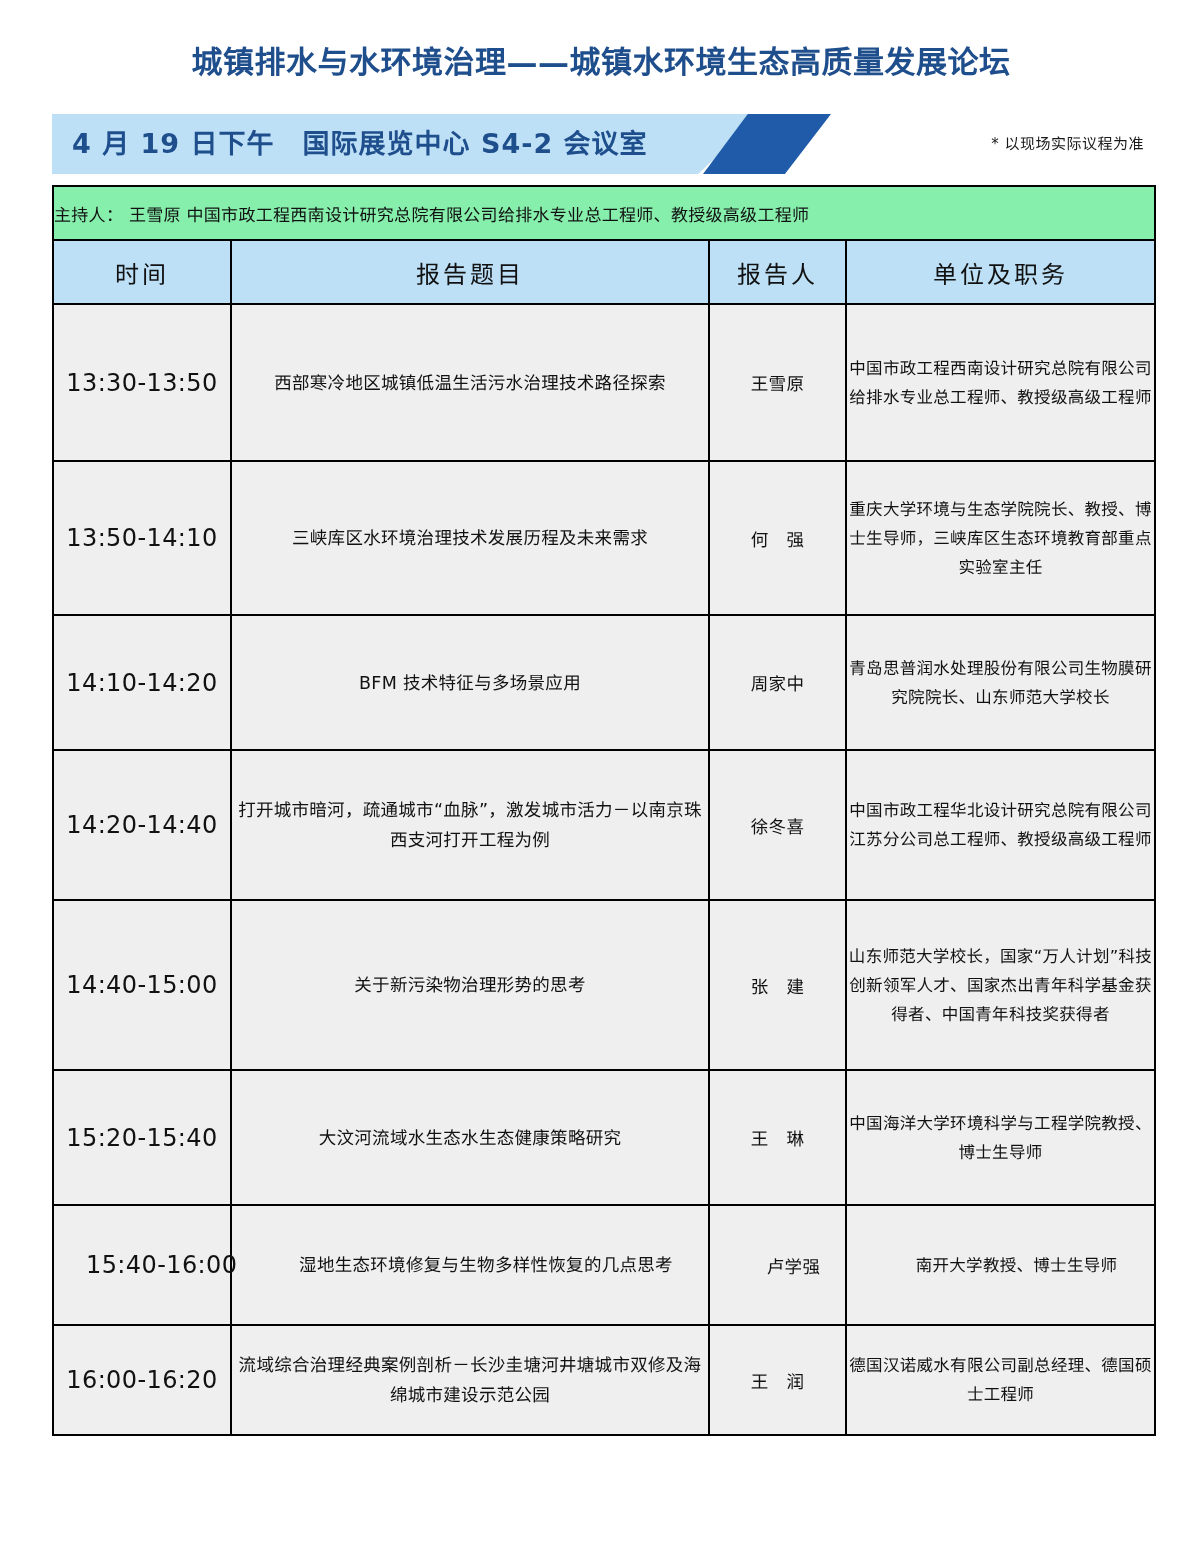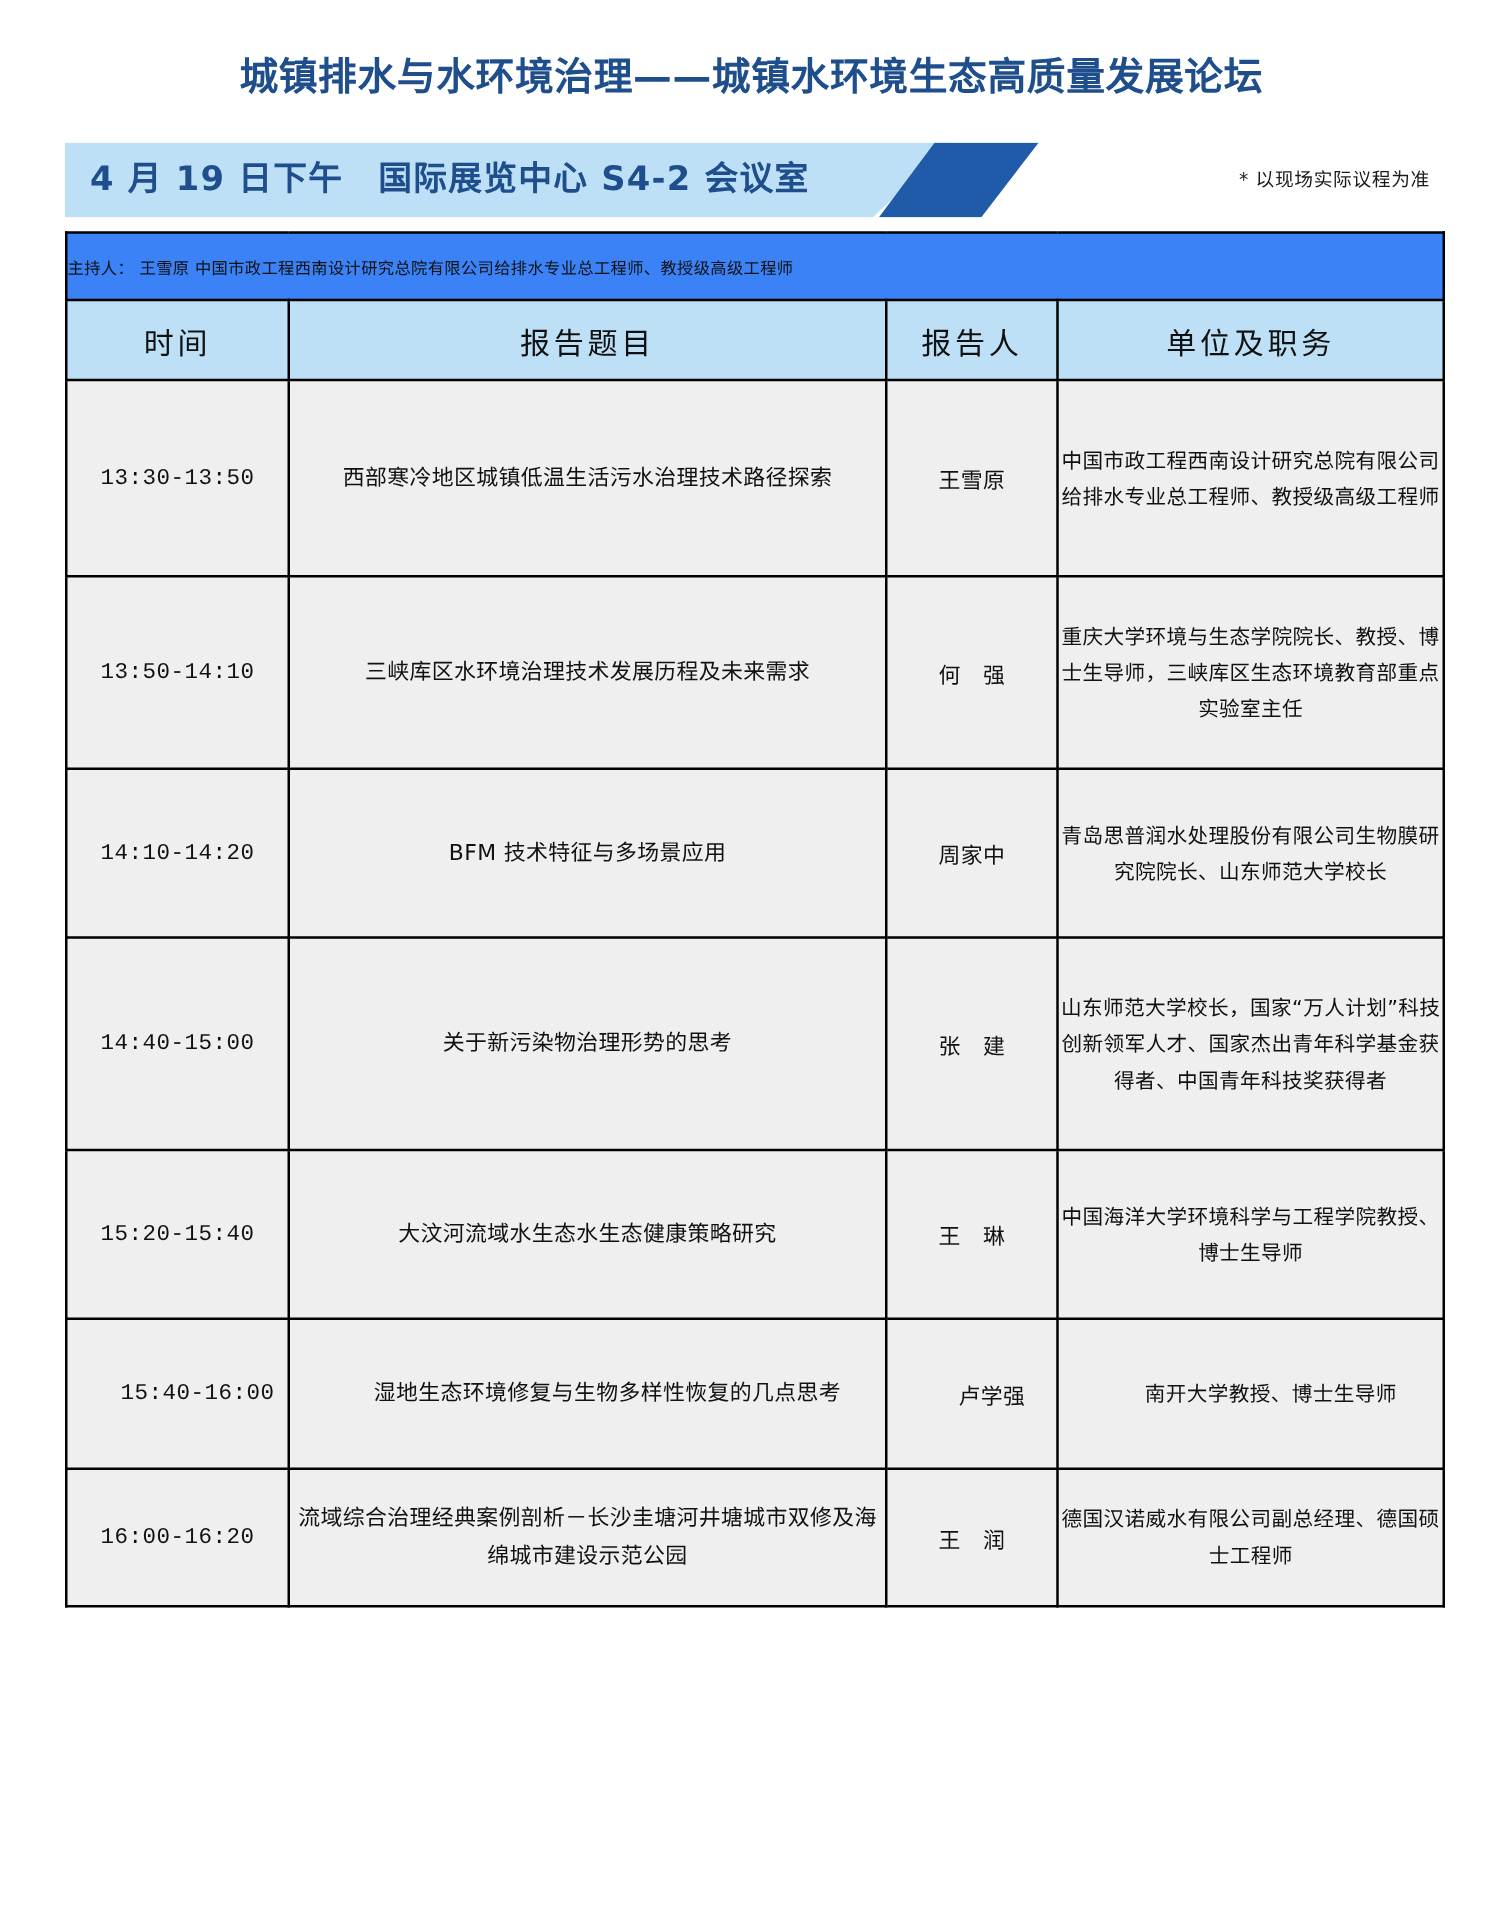--- a/index.html
+++ b/index.html
@@ -113,24 +113,24 @@
     padding: 0;
     vertical-align: middle;
   }
   
   col.c-time  { width: 178px; }
   col.c-title { width: 478px; }
   col.c-spk   { width: 137px; }
   col.c-org   { width: 309px; }
 
   .host-cell {
-    background: #3b82f6;
+    background: #86efac;
     height: 52px;
     padding: 0 14px;
-    font-size: 13px;
+    font-size: 17px;
     color: #111111;
     text-align: left;
     letter-spacing: 0.3px;
     white-space: nowrap;
   }
 
   tr.head-row th {
     background: #BDE0F7;
     height: 62px;
     font-size: 24px;
@@ -139,24 +139,23 @@
     text-align: center;
     letter-spacing: 3px;
   }
 
   tr.data-row td {
     background: #EFEFEF;
     color: #111111;
   }
   .cell-time {
     text-align: center;
-    font-size: 18px;
+    font-size: 24px;
     letter-spacing: 0.4px;
     white-space: nowrap;
-    font-family: Liberation Mono, monospace;
   }
   .cell-title {
     text-align: center;
     font-size: 17.5px;
     line-height: 30px;
     padding: 6px 20px;
     letter-spacing: 0.3px;
   }
   .cell-speaker {
     text-align: center;
@@ -229,20 +228,26 @@
           <td class="cell-title">三峡库区水环境治理技术发展历程及未来需求</td>
           <td class="cell-speaker">何　强</td>
           <td class="cell-org">重庆大学环境与生态学院院长、教授、博士生导师，三峡库区生态环境教育部重点实验室主任</td>
         </tr>
         <tr class="data-row r2">
           <td class="cell-time">14:10-14:20</td>
           <td class="cell-title">BFM 技术特征与多场景应用</td>
           <td class="cell-speaker">周家中</td>
           <td class="cell-org">青岛思普润水处理股份有限公司生物膜研究院院长、山东师范大学校长</td>
         </tr>
+        <tr class="data-row r3">
+          <td class="cell-time">14:20-14:40</td>
+          <td class="cell-title">打开城市暗河，疏通城市“血脉”，激发城市活力－以南京珠西支河打开工程为例</td>
+          <td class="cell-speaker">徐冬喜</td>
+          <td class="cell-org">中国市政工程华北设计研究总院有限公司江苏分公司总工程师、教授级高级工程师</td>
+        </tr>
         <tr class="data-row r4">
           <td class="cell-time">14:40-15:00</td>
           <td class="cell-title">关于新污染物治理形势的思考</td>
           <td class="cell-speaker">张　建</td>
           <td class="cell-org">山东师范大学校长，国家“万人计划”科技创新领军人才、国家杰出青年科学基金获得者、中国青年科技奖获得者</td>
         </tr>
         <tr class="data-row r6">
           <td class="cell-time">15:20-15:40</td>
           <td class="cell-title">大汶河流域水生态水生态健康策略研究</td>
           <td class="cell-speaker">王　琳</td>

